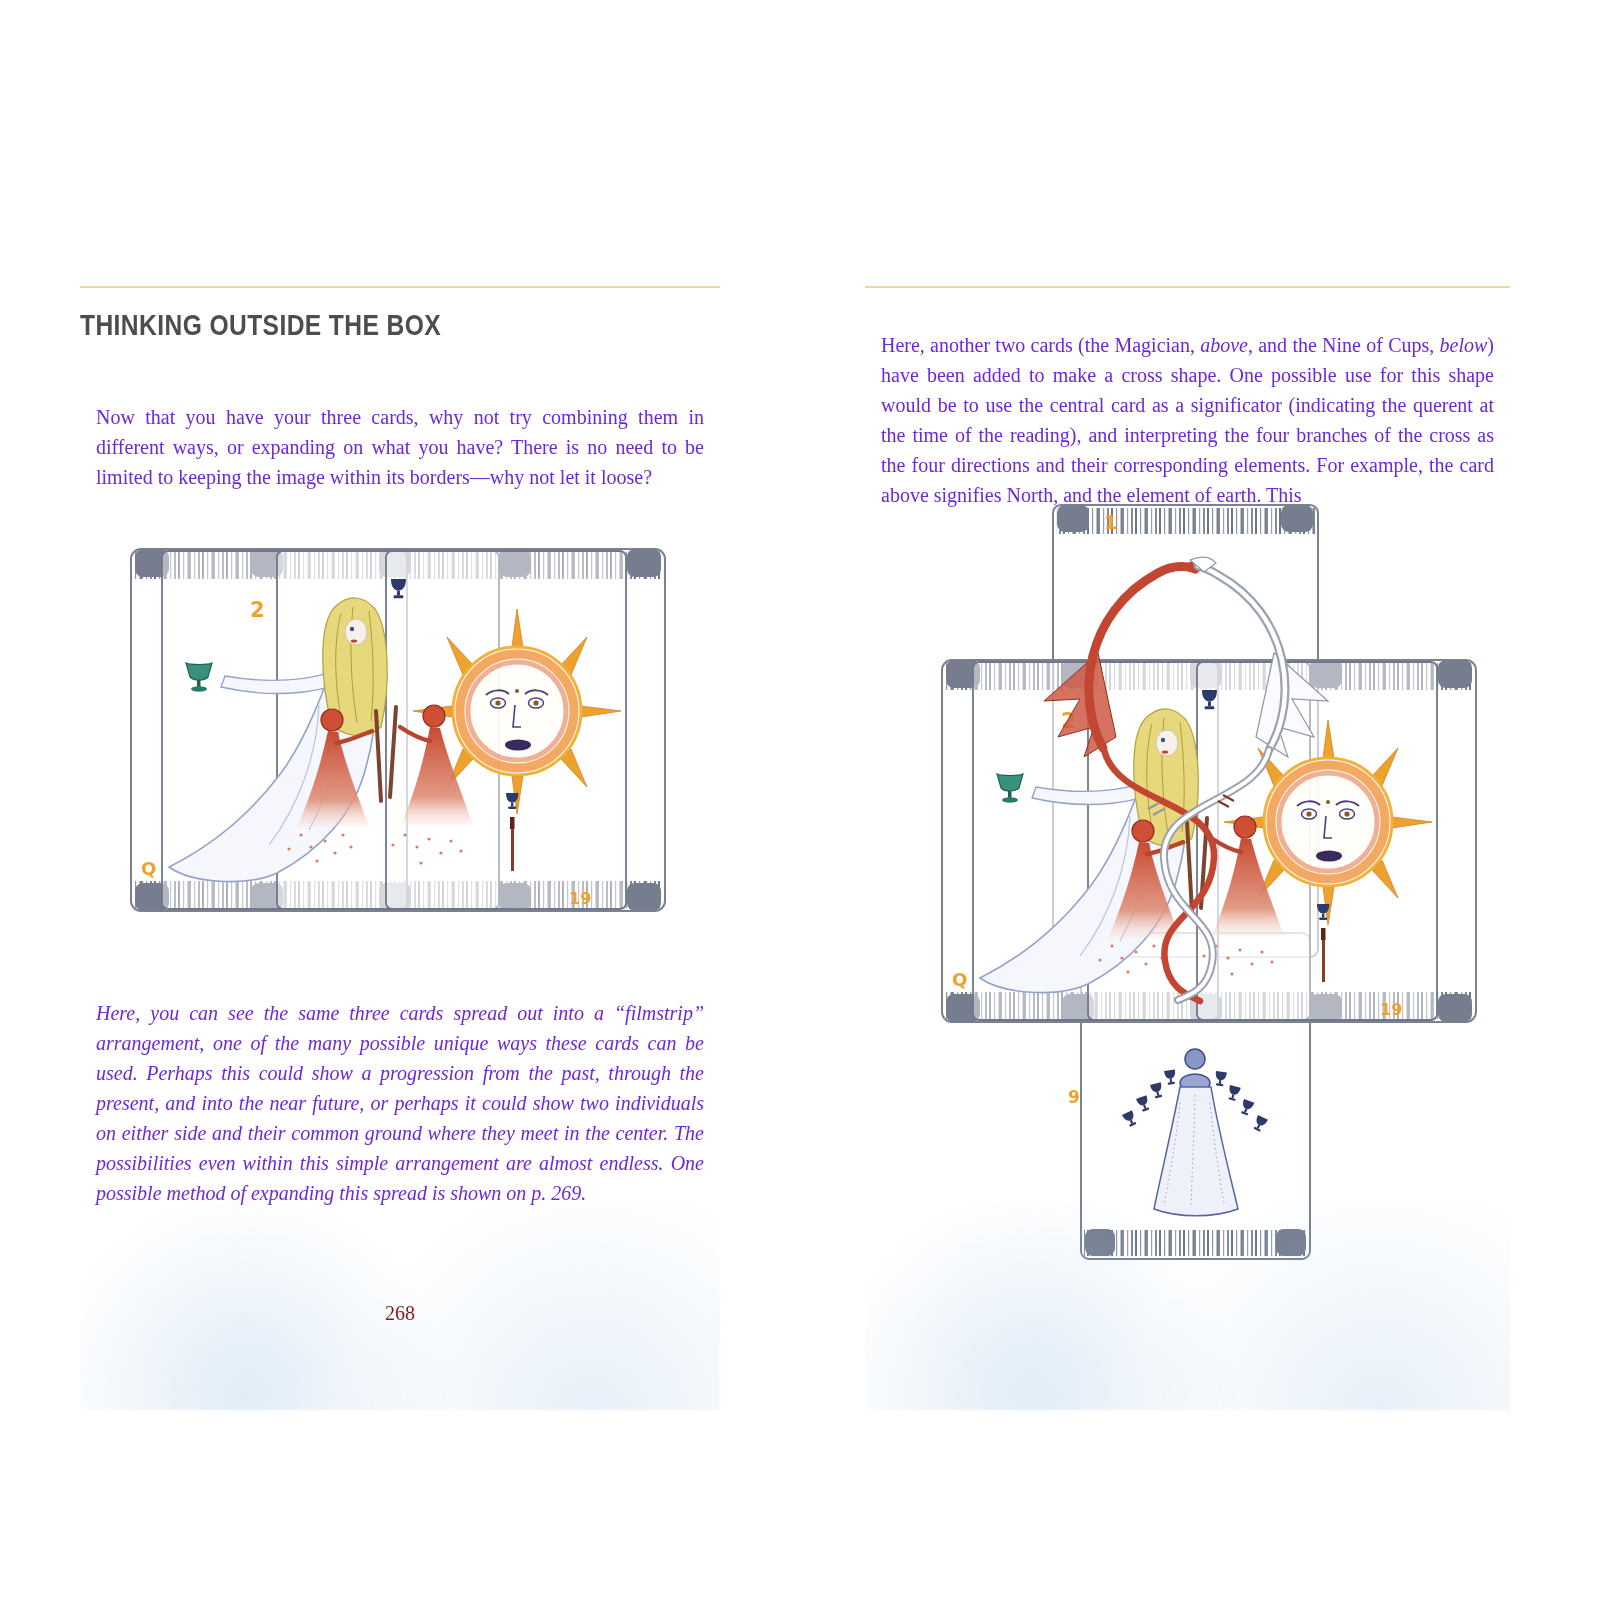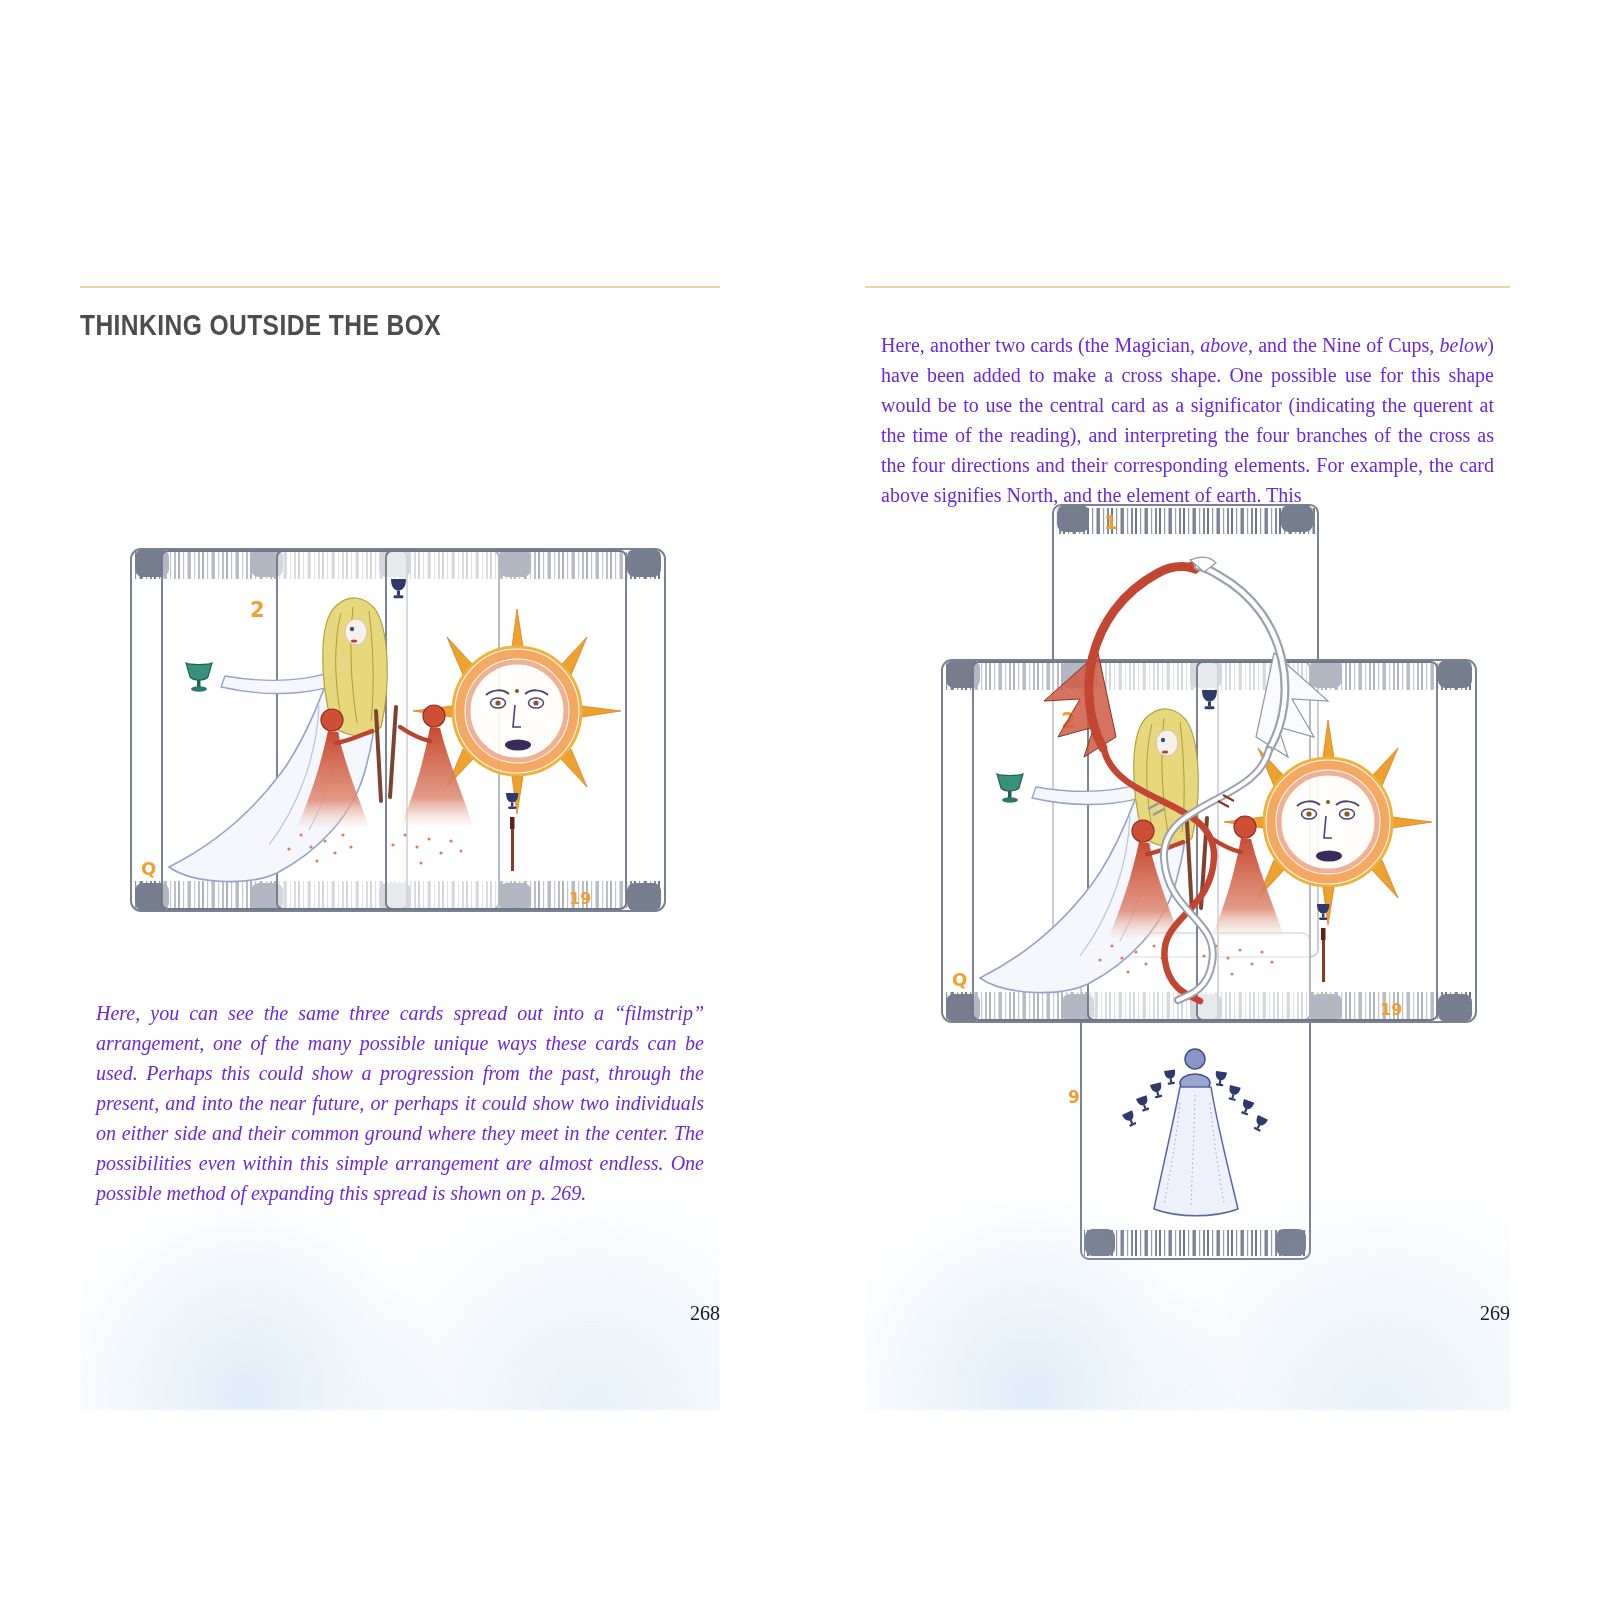--- a/index.html
+++ b/index.html
@@ -20,31 +20,32 @@
   #p-left-2{top:712px;font-style:italic;}
   #p-right-1{top:44px;}
   .fig{position:absolute;margin:0;}
   #fig-left{top:264px;left:48px;width:540px;height:392px;}
   #fig-right{top:233px;left:53px;width:560px;height:762px;}
   .watermark{position:absolute;top:930px;left:0;right:0;height:210px;pointer-events:none;
      background:
        radial-gradient(circle at 26% 92%, rgba(173,205,233,.38), rgba(173,205,233,0) 40%),
        radial-gradient(circle at 80% 104%, rgba(173,205,233,.30), rgba(173,205,233,0) 44%);
      filter:blur(1px);}
-  .pagenum{position:absolute;top:1032px;left:0;right:0;text-align:right;
-           font-size:20px;color:#0f172a;}
+  .pagenum{position:absolute;top:1032px;left:0;right:0;text-align:center;
+           font-size:20px;color:#7f1d1d;}
   svg{display:block;width:100%;height:100%;}
   .num-label{font-family:"DejaVu Sans",sans-serif;font-weight:700;fill:#f0a02c;}
 </style>
 </head>
 <body>
 
 <section class="page page-left">
   <div class="rule"></div>
   <h1 class="heading">THINKING OUTSIDE THE BOX</h1>
+  <p class="para" id="p-left-1">Now that you have your three cards, why not try combining them in different ways, or expanding on what you have? There is no need to be limited to keeping the image within its borders—why not let it loose?</p>
 
   <figure class="fig" id="fig-left">
     <svg viewBox="0 0 540 392">
       <defs>
         <pattern id="ticks" width="24" height="28" patternUnits="userSpaceOnUse">
           <rect x="1" y="0" width="2" height="28" fill="#6d7585"></rect>
           <rect x="6" y="0" width="1.2" height="28" fill="#8d94a3"></rect>
           <rect x="10.5" y="0" width="3.4" height="28" fill="#7a8292"></rect>
           <rect x="17" y="0" width="1.2" height="28" fill="#98a0ae"></rect>
           <rect x="21" y="0" width="2" height="28" fill="#828a9a"></rect>
@@ -220,14 +221,13 @@
           <use href="#cupg" transform="translate(298,568) scale(0.85) rotate(8)"></use>
           <use href="#cupg" transform="translate(312,582) scale(0.85) rotate(14)"></use>
           <use href="#cupg" transform="translate(326,596) scale(0.85) rotate(20)"></use>
           <use href="#cupg" transform="translate(340,612) scale(0.85) rotate(26)"></use>
         </g>
       </g>
     </svg>
   </figure>
 
   <div class="watermark"></div>
-  <div class="pagenum">269</div>
 </section>
 
 </body></html>

